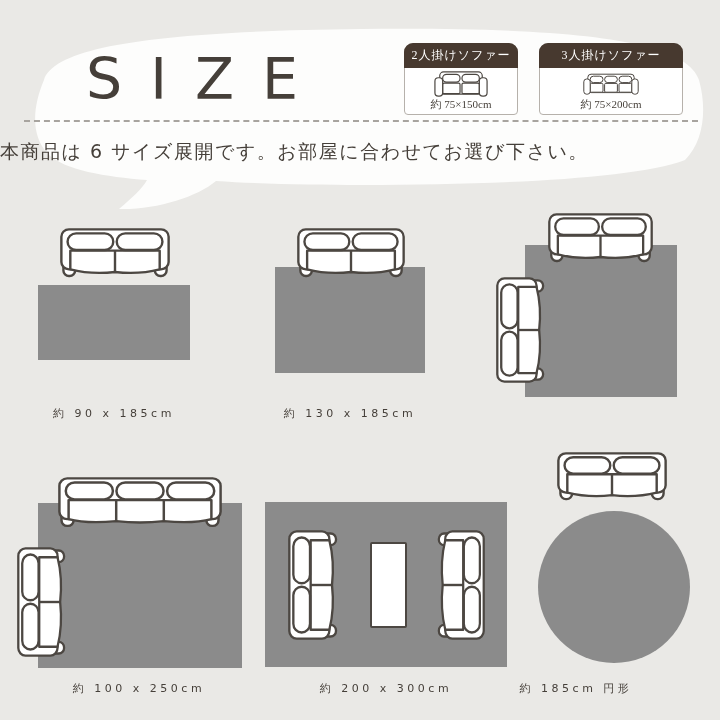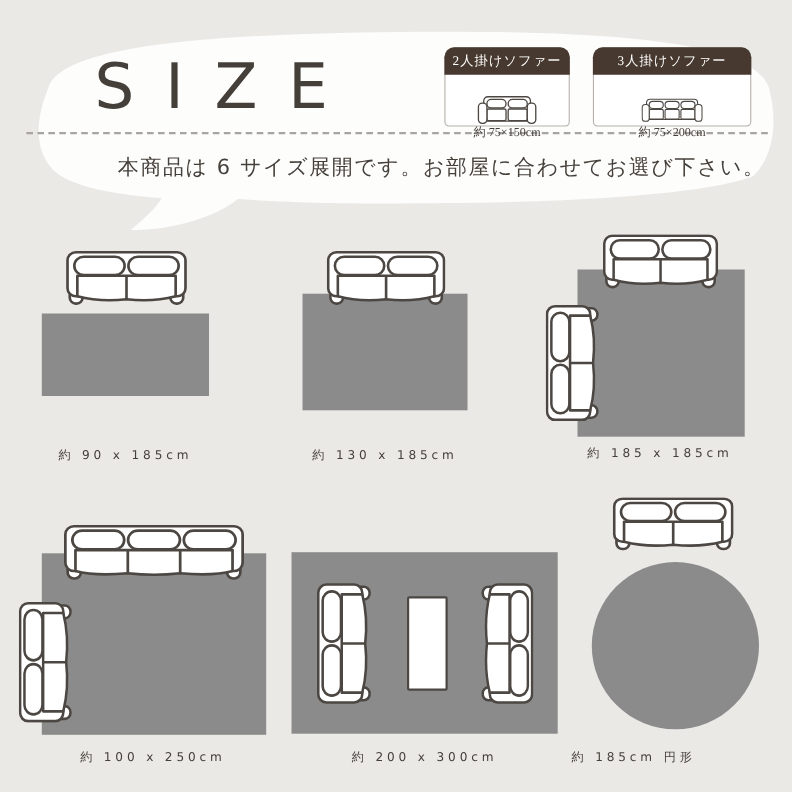--- a/index.html
+++ b/index.html
@@ -16,32 +16,32 @@
   .title {
     position:absolute; left:86px; top:46px; z-index:2;
     font-size:57px; font-weight:500; letter-spacing:28px; color:var(--text);
   }
   .dashed {
     position:absolute; left:24px; top:120px; width:674px; z-index:2;
     border-top:2px dashed var(--dash,#a8a49f);
   }
   .desc {
     position:absolute; left:0; top:139px; width:696px; z-index:2;
-    text-align:right; font-size:19px; letter-spacing:1.5px; color:var(--text);
+    text-align:left; font-size:19px; letter-spacing:1.5px; color:var(--text);
   }
 
   
   .legend-card {
     position:absolute; top:43px; height:72px; z-index:3;
     background:#fff; border:1px solid #b6b1ab; border-radius:9px 9px 4px 4px;
   }
   .legend-card.c0 { left:404px; width:114px; }
   .legend-card.c1 { left:539px; width:144px; }
   .legend-head {
-    height:25px; margin:-1px -1px 16px -1px; border-radius:9px 9px 0 0;
+    height:25px; margin:-1px -1px 0 -1px; border-radius:9px 9px 0 0;
     background:var(--legend-header-bg,#47392f); color:var(--legend-header-text,#fff);
     font-family:"Liberation Serif","DejaVu Serif",serif; font-size:12px; letter-spacing:1px;
     display:flex; align-items:center; justify-content:center;
   }
   .legend-body { position:relative; height:46px; }
   .legend-sofa { position:absolute; left:50%; top:3px; transform:translateX(-50%); width:56px; height:28px; color:var(--line,#4c4742); }
   .legend-sofa svg { display:block; width:100%; height:100%; }
   .legend-size {
     position:absolute; left:0; right:0; bottom:2px; text-align:center;
     font-family:"Liberation Serif","DejaVu Serif",serif; font-size:11px; color:var(--text);margin-top:32px;
@@ -171,21 +171,20 @@
             <rect x="138" y="40" width="17" height="32" rx="8"></rect>
             <rect x="2" y="2" width="156" height="60" rx="11"></rect>
             <path d="M15,34 H145 V62 Q115,70 80,66 Q45,70 15,62 Z"></path>
             <path d="M80,34 V66"></path>
             <rect x="11" y="8" width="66.5" height="25" rx="12.5"></rect>
             <rect x="82.5" y="8" width="66.5" height="25" rx="12.5"></rect>
           </g>
         </g>
       </svg>
     </div>
-  <div class="size-label" style="left:600px;top:404px">約 185 x 185cm</div>
 
   <div class="rug" style="left:38px;top:503px;width:204px;height:165px"></div>
   <div class="sofa" style="left:58px;top:477px;width:164px;height:53px">
       <svg viewBox="0 0 232 78" preserveAspectRatio="none">
         <g fill="#fff" stroke="currentColor" stroke-width="3.5" stroke-linejoin="round">
           <rect x="5" y="40" width="17" height="32" rx="8"></rect>
           <rect x="210" y="40" width="17" height="32" rx="8"></rect>
           <rect x="2" y="2" width="228" height="60" rx="11"></rect>
           <path d="M15,34 H217 V62 Q192,69 149.66666666666666,65 Q116,69 82.33333333333333,65 Q40,69 15,62 Z"></path>
           <path d="M82.33333333333333,34 V66"></path>

